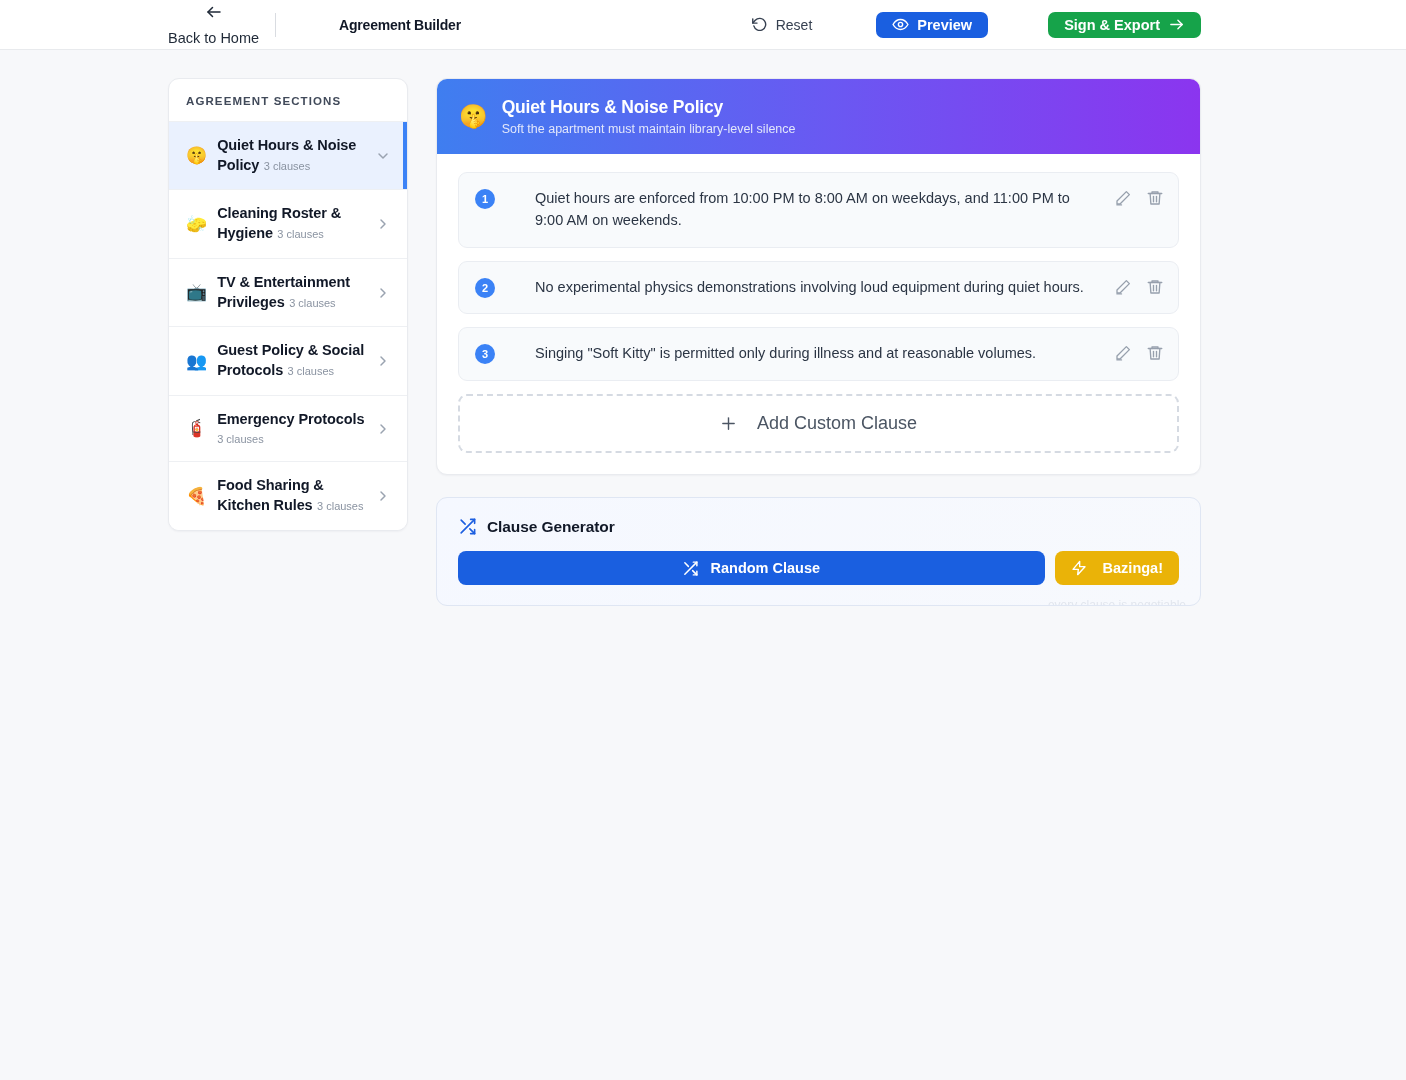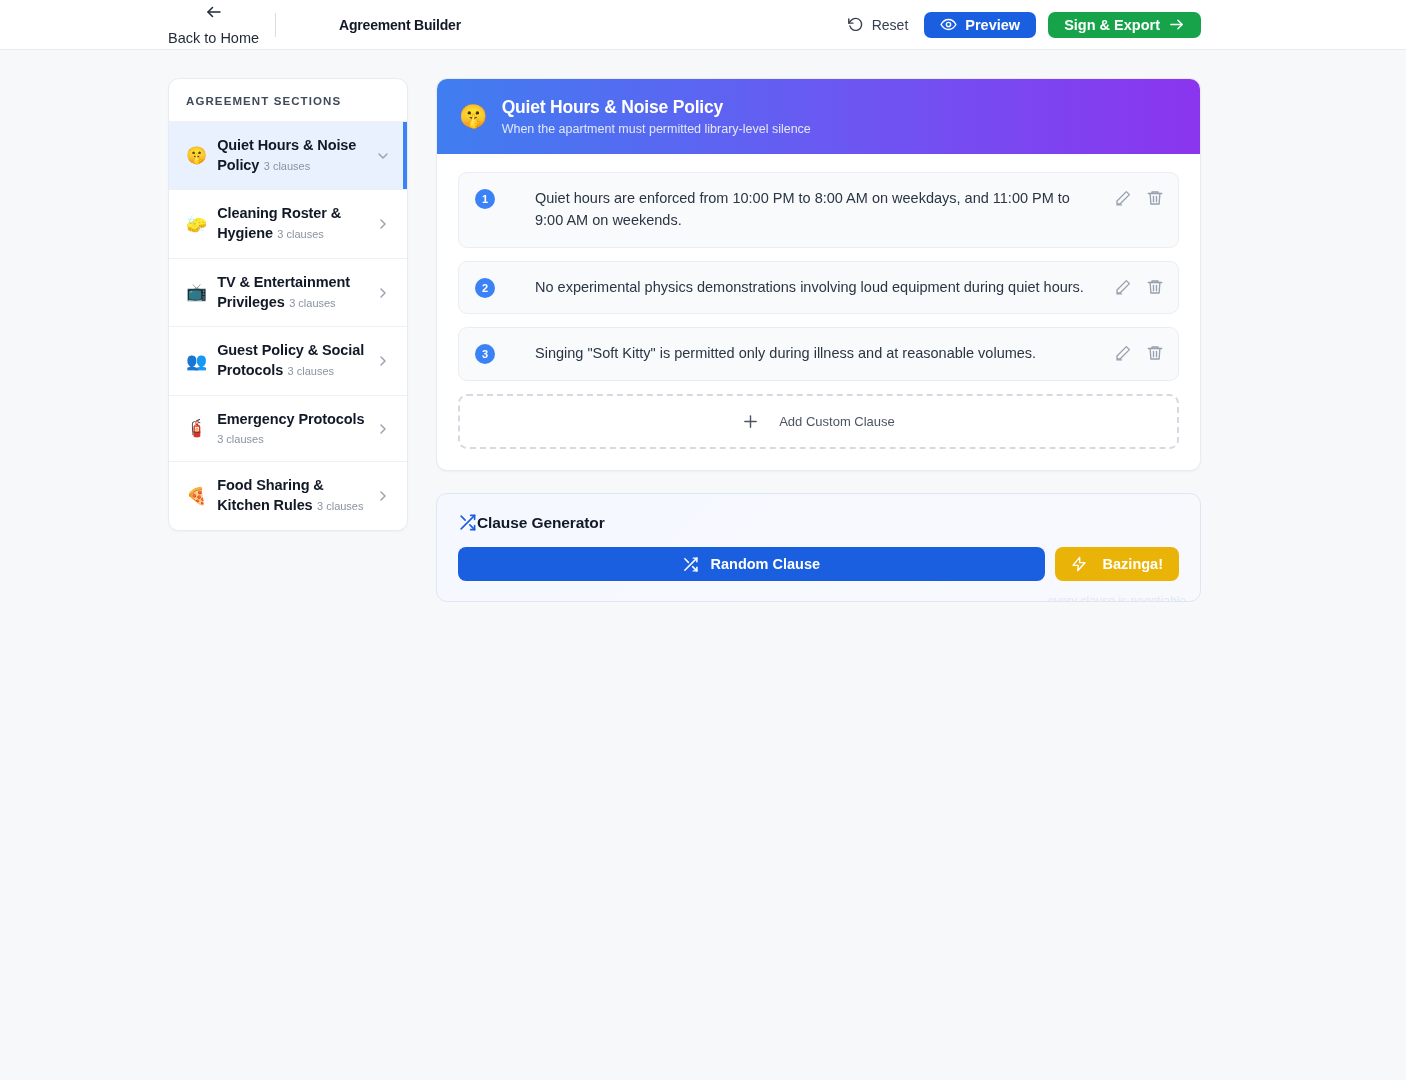--- a/index.html
+++ b/index.html
@@ -72,20 +72,21 @@
     border: none;
     border-radius: 7px;
     font-size: 14.5px;
     font-weight: bold;
     color: #fff;
     cursor: pointer;
     font-family: inherit;
     height: 26px;
     padding: 0 16px;
     white-space: nowrap;
+    margin-left: 48px;
   }
   .btn-preview { background: #1a5fe0; }
   .btn-sign    { background: #16a34a; }
 
   
   .workspace {
     display: flex;
     align-items: flex-start;
     gap: 28px;
     padding: 28px 205px 0 168px;
@@ -237,21 +238,21 @@
   .icon-btn svg { display: block; width: 18px; height: 18px; }
 
   .add-clause {
     display: flex;
     align-items: center;
     justify-content: center;
     gap: 20px;
     border: 2px dashed #d5dae2;
     border-radius: 9px;
     padding: 17px 0;
-    font-size: 13px;
+    font-size: 18px;
     color: #4b5563;
     cursor: pointer;
     background: none;
     width: 100%;
     font-family: inherit;
     margin-top: 3px;
   }
   .plus-icon { width: 17px; height: 17px; display: block; color: #4b5563; }
 
   
@@ -260,20 +261,21 @@
     background: linear-gradient(135deg, #f5f8ff 0%, #f7f9fd 100%);
     border: 1px solid #dfe6f3;
     border-radius: 11px;
     padding: 19px 21px 20px;
     position: relative;
     overflow: hidden;
   }
   .gen-head {
     display: flex;
     align-items: center;
+    gap: 10px;
     margin-bottom: 15px;
   }
   .shuffle-icon { width: 19px; height: 19px; color: #1d5fe0; display: block; }
   .gen-title {
     font-size: 15.5px;
     font-weight: bold;
     color: #111827;
     letter-spacing: -0.1px;
   }
   .gen-row { display: flex; gap: 10px; align-items: stretch; }
@@ -436,21 +438,21 @@
     </div>
   </div>
 
   <div class="main">
 
     <div class="card">
       <div class="section-banner">
         <span class="banner-emoji">🤫</span>
         <span>
           <div class="banner-title">Quiet Hours &amp; Noise Policy</div>
-          <div class="banner-sub">When the apartment must permitted library-level silence</div>
+          <div class="banner-sub">Soft the apartment must maintain library-level silence</div>
         </span>
       </div>
 
       <div class="clause-list">
 
         <div class="clause">
           <span class="clause-num">1</span>
           <span class="clause-text">Quiet hours are enforced from 10:00 PM to 8:00 AM on weekdays, and 11:00 PM to 9:00 AM on weekends.</span>
           <span class="clause-actions">
             <button class="icon-btn">

